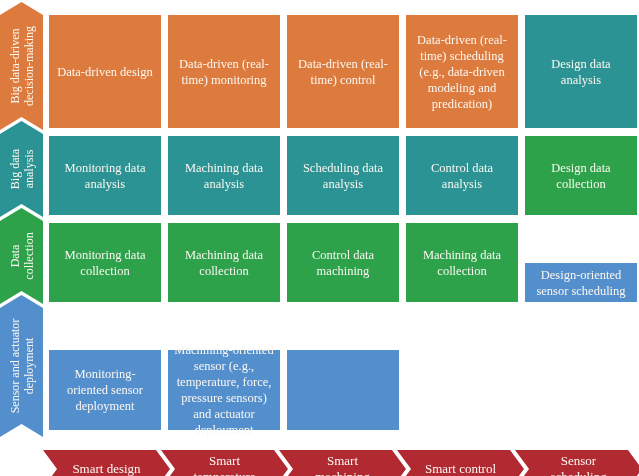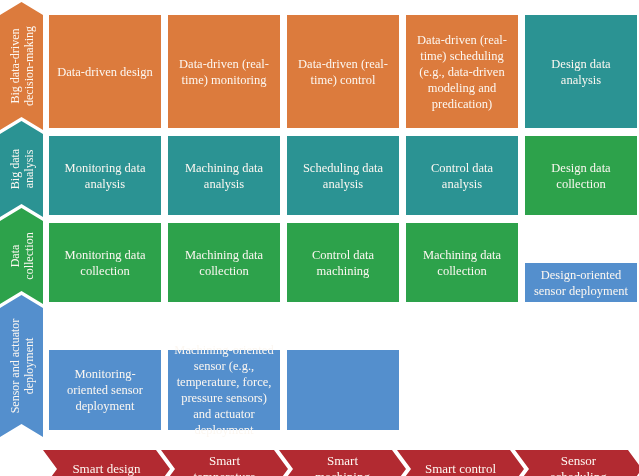--- a/index.html
+++ b/index.html
@@ -103,21 +103,21 @@
     <div class="cell c-teal">Machining data analysis</div>
     <div class="cell c-teal">Scheduling data analysis</div>
     <div class="cell c-teal">Control data analysis</div>
 
     <div class="cell c-green">Design data collection</div>
     <div class="cell c-green">Monitoring data collection</div>
     <div class="cell c-green">Machining data collection</div>
     <div class="cell c-green">Control data machining</div>
     <div class="cell c-green">Machining data collection</div>
 
-    <div class="cell c-blue">Design-oriented sensor deployment</div>
+    <div class="cell c-blue">Design-oriented sensor scheduling</div>
     <div class="cell c-blue">Monitoring-oriented sensor deployment</div>
     <div class="cell c-blue">Machining-oriented sensor (e.g., temperature, force, pressure sensors) and actuator deployment</div>
     <div class="cell c-blue"></div>
   </div>
 
   <div id="process">
     <div class="harrow">
       <div class="hlabel">Smart design</div>
     </div>
     <div class="harrow">

